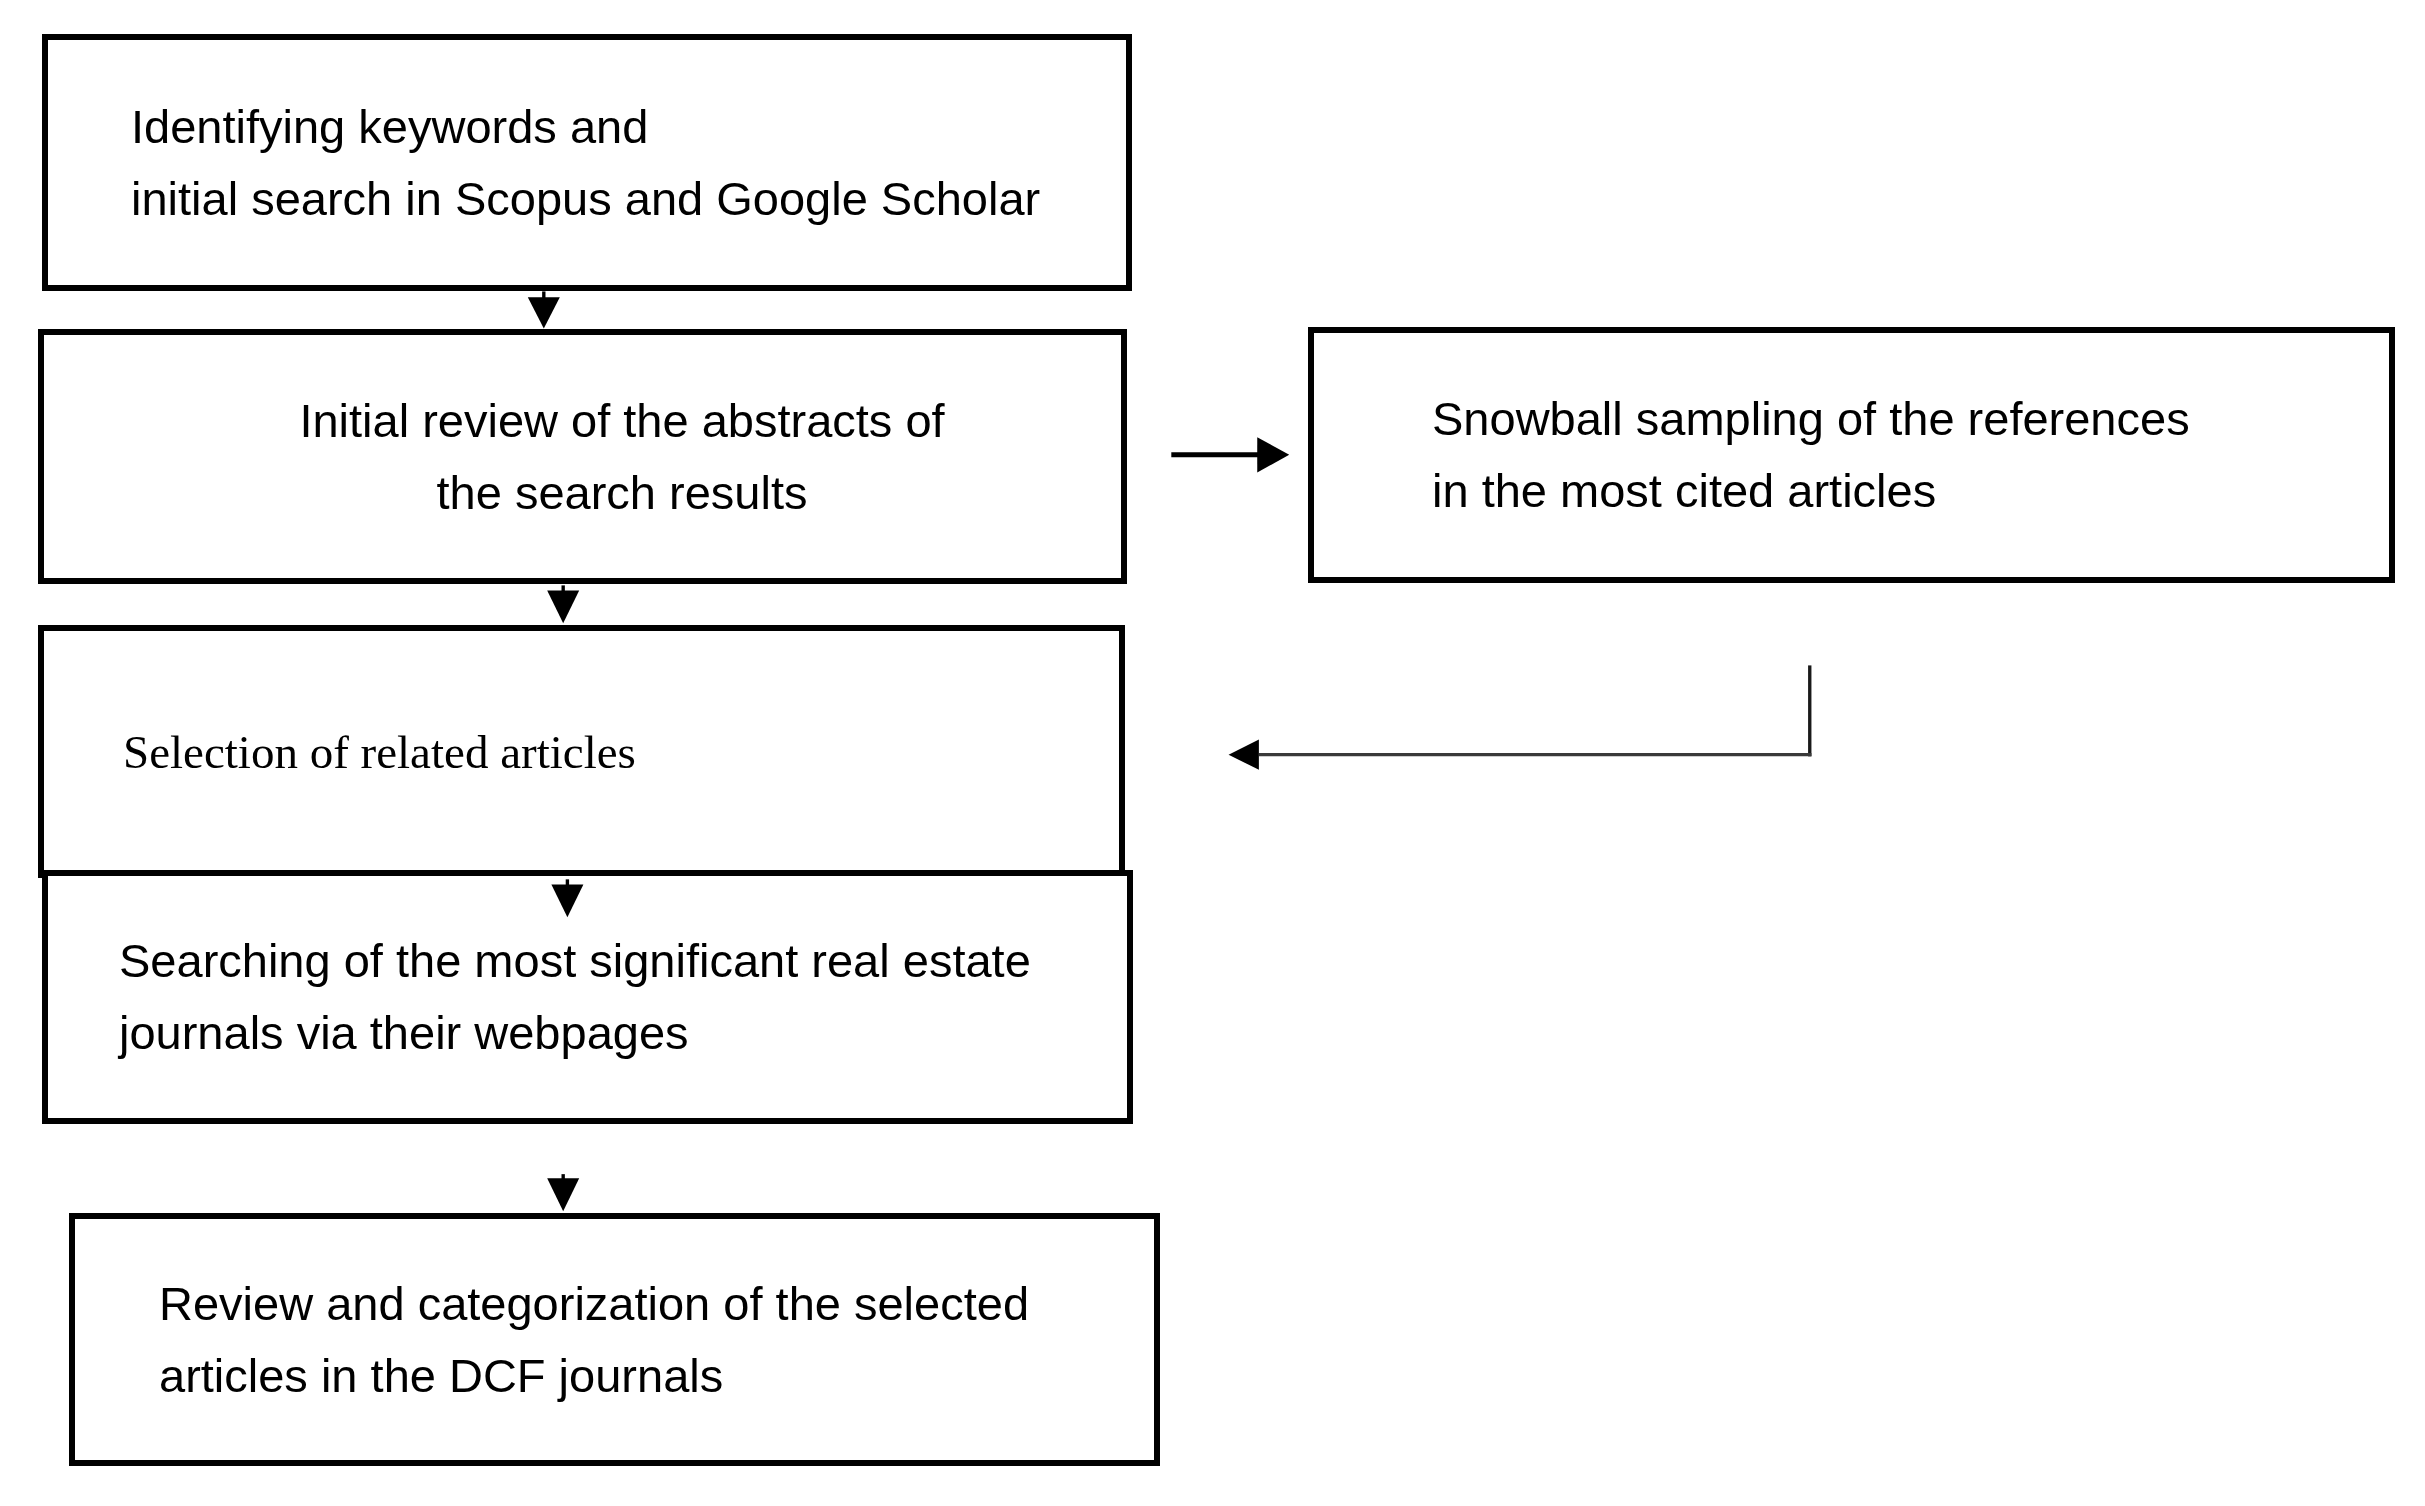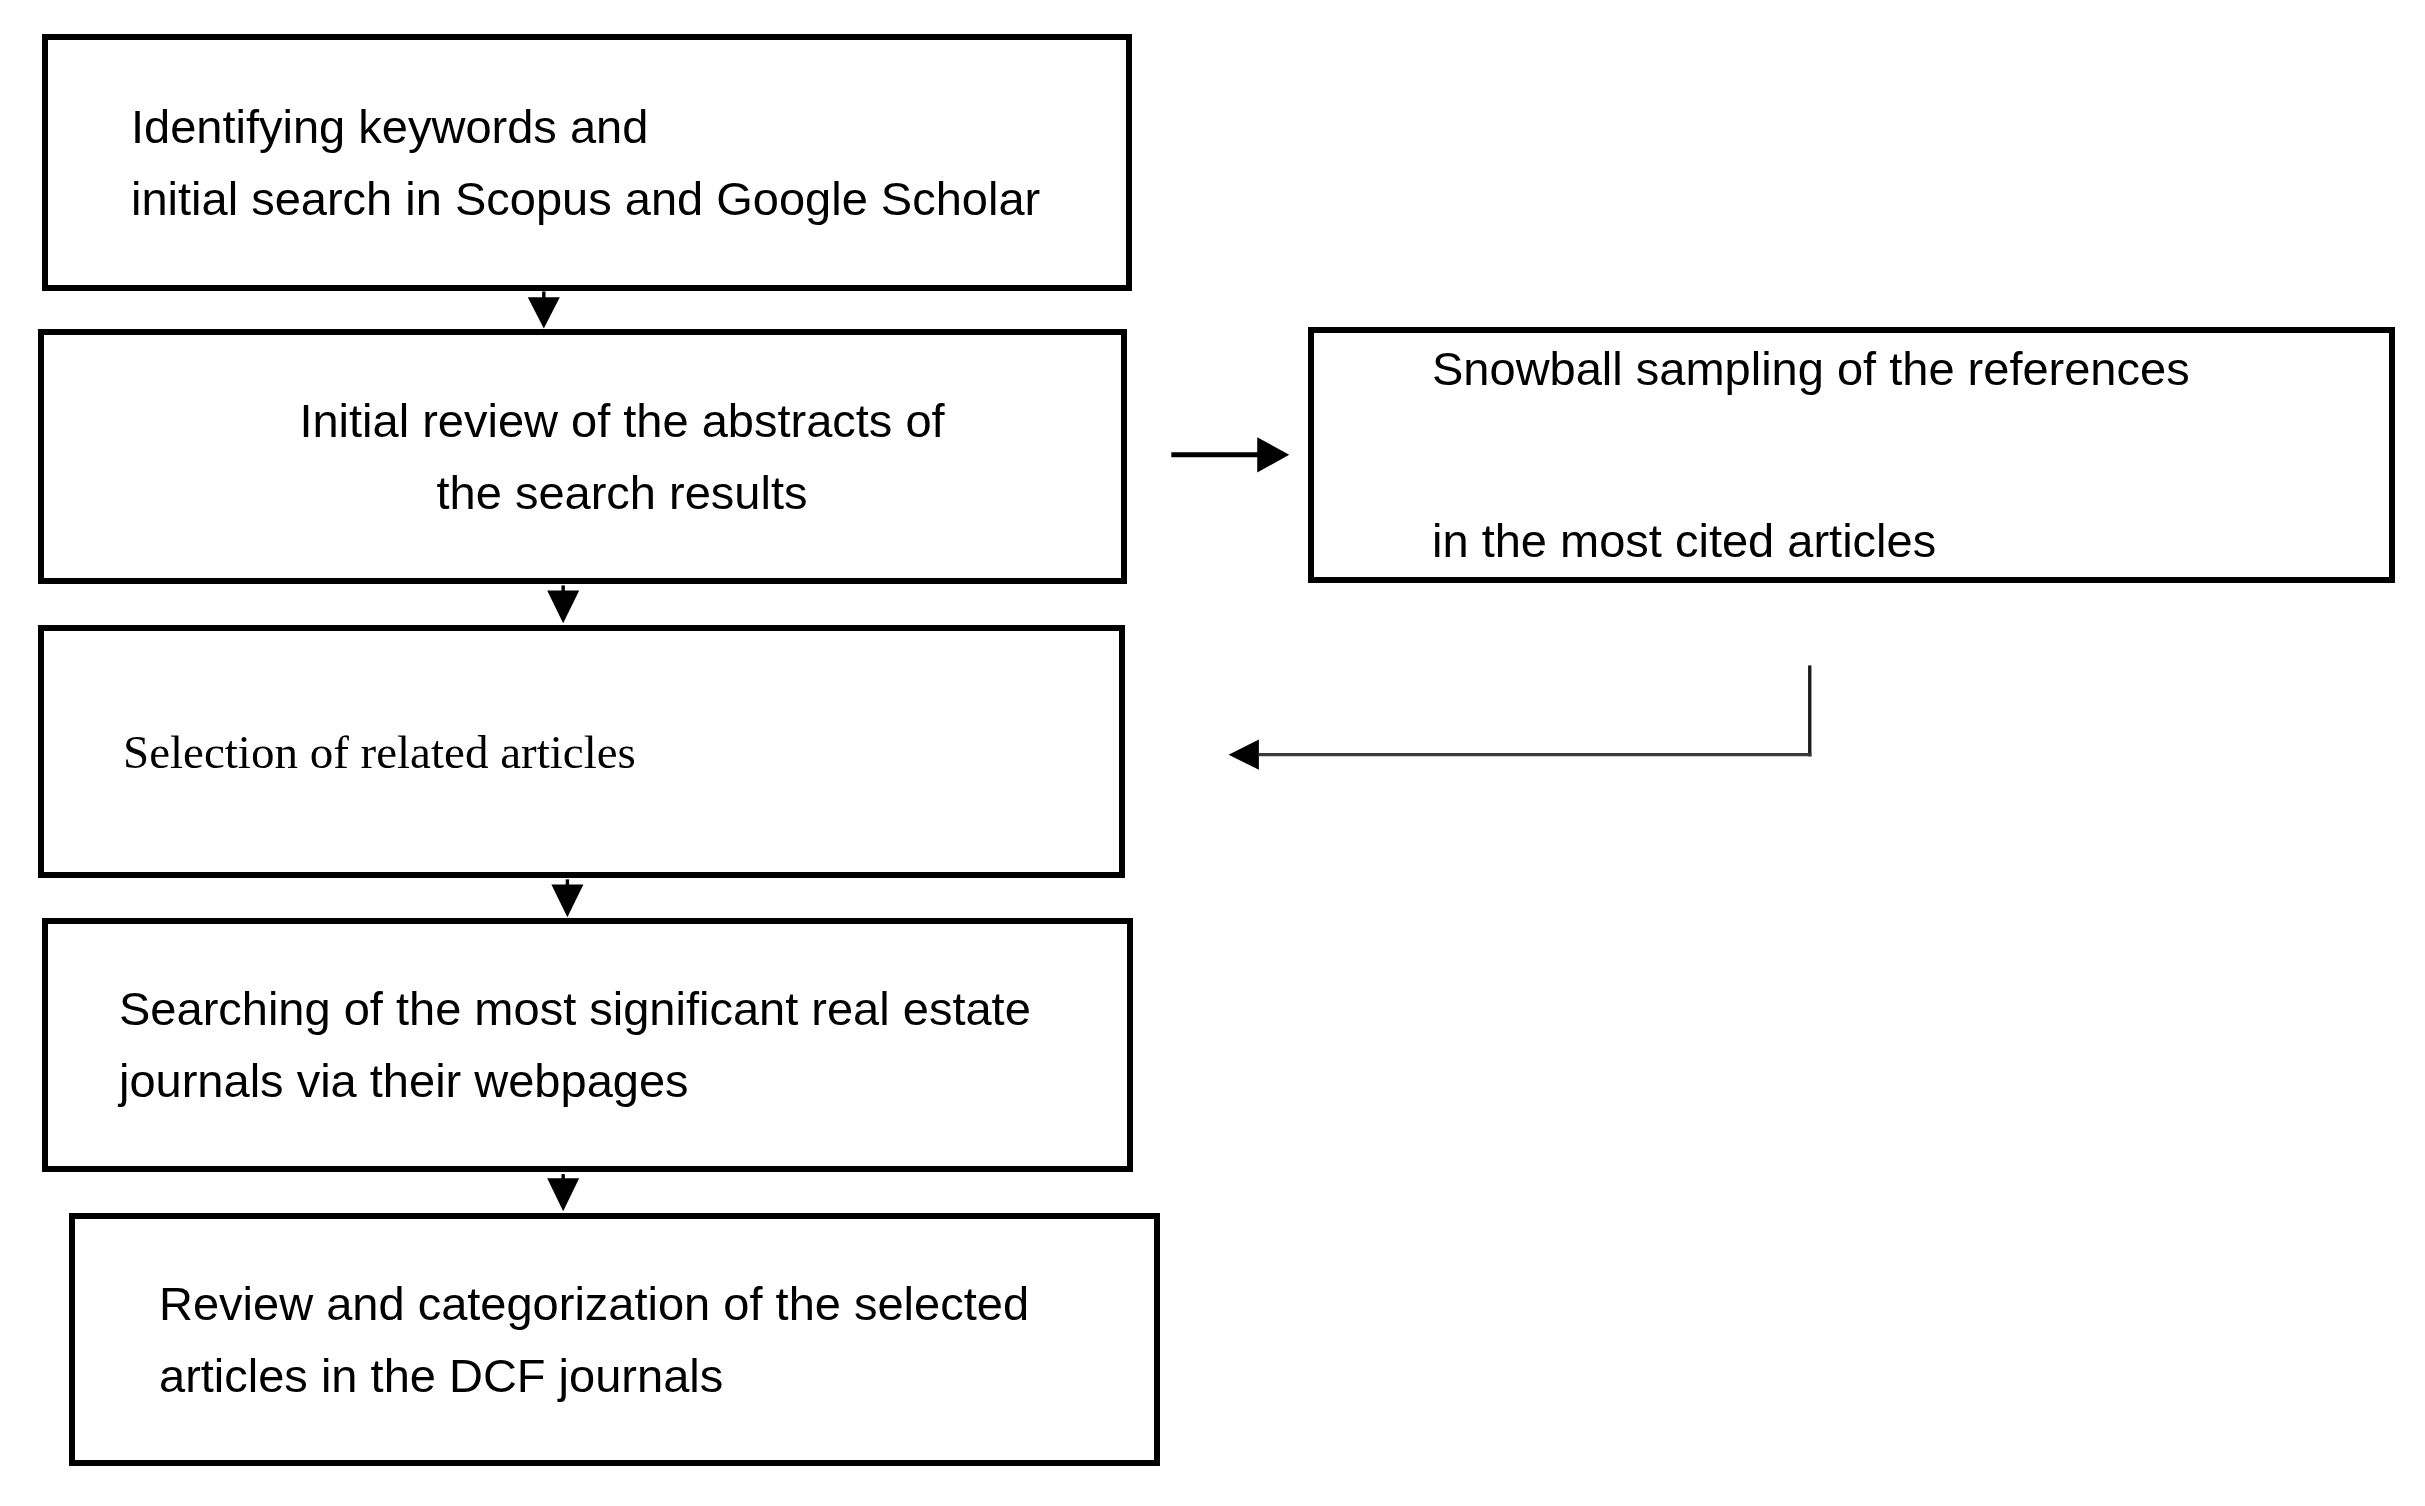--- a/index.html
+++ b/index.html
@@ -26,23 +26,23 @@
     color: #000000;
     font-size: 47px;
     line-height: 72px;
     white-space: nowrap;
   }
   .node .line { display: block; }
 
   
   .n-keywords   { left: 42px;   top: 34px;   width: 1090px; height: 257px; padding-left: 83px; }
   .n-abstracts  { left: 38px;   top: 329px;  width: 1089px; height: 255px; padding-left: 79px; align-items: center; }
-  .n-snowball   { left: 1308px; top: 327px;  width: 1087px; height: 256px; padding-left: 118px; justify-content: space-between; }
+  .n-snowball   { left: 1308px; top: 327px;  width: 1087px; height: 256px; padding-left: 118px; }
   .n-selection  { left: 38px;   top: 625px;  width: 1087px; height: 253px; padding-left: 79px; font-family: Liberation Serif, serif; }
-  .n-journals   { left: 42px;   top: 918px; width: 1091px; height: 254px; padding-left: 71px; }
+  .n-journals   { left: 42px;   top: 870px; width: 1091px; height: 254px; padding-left: 71px; }
   .n-review     { left: 42px;   top: 1213px; width: 1091px; height: 253px; padding-left: 84px; margin-left: 27px; }
 
   .connectors {
     position: absolute;
     left: 0; top: 0;
     width: 2426px;
     height: 1506px;
     pointer-events: none;
   }
 </style>

